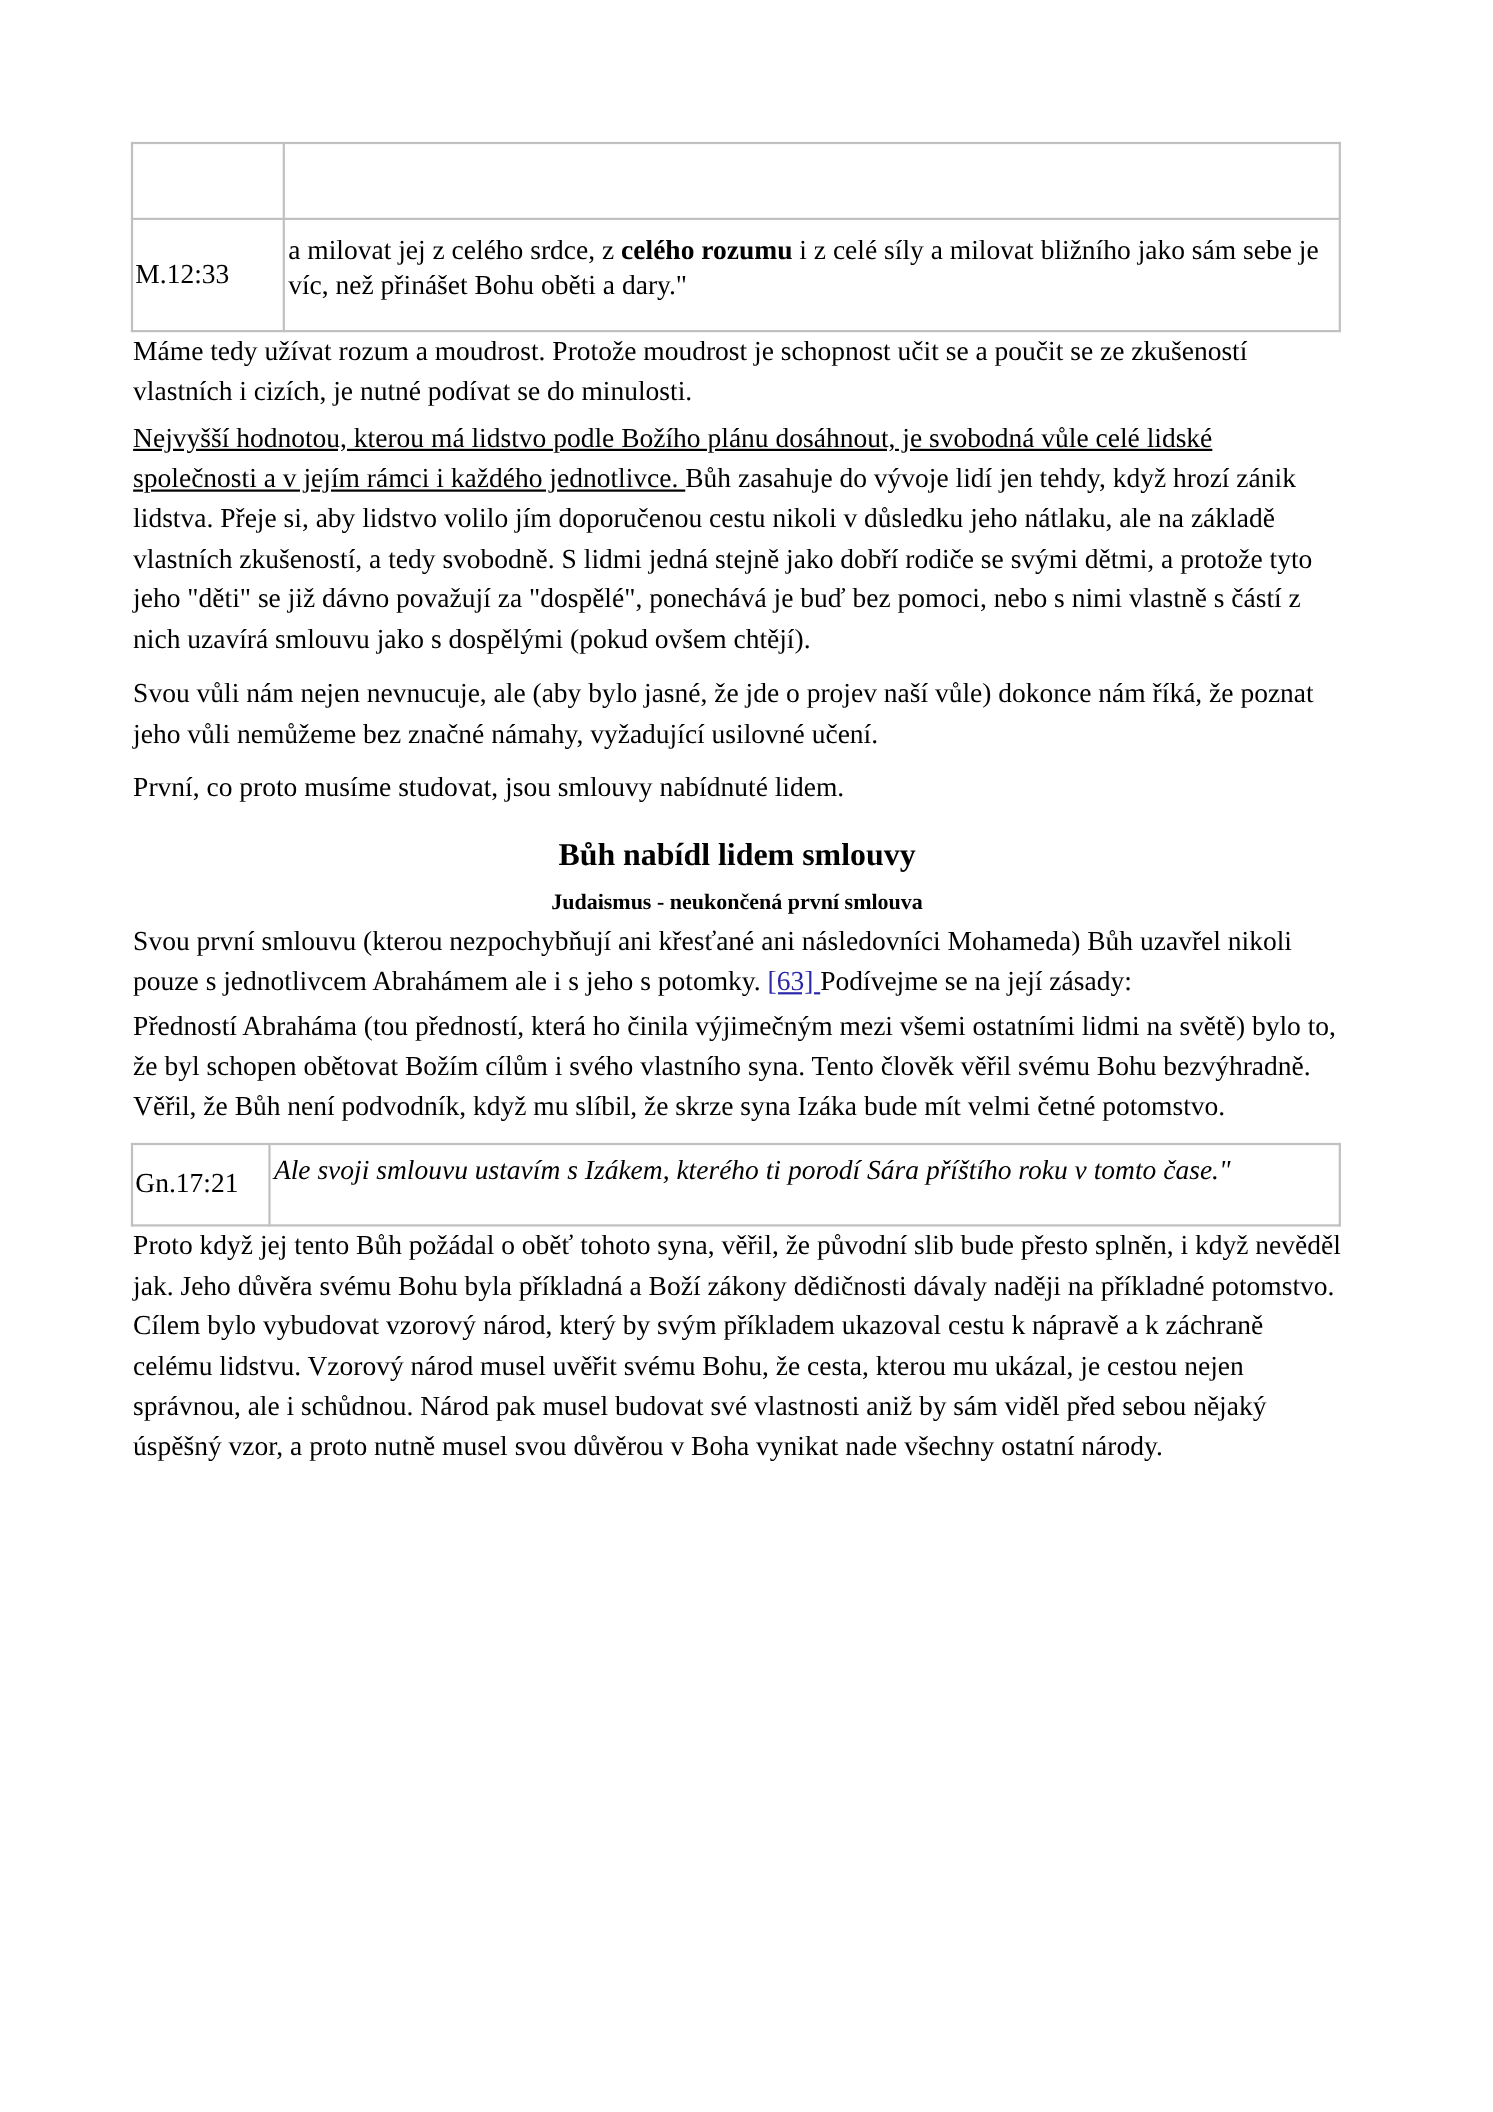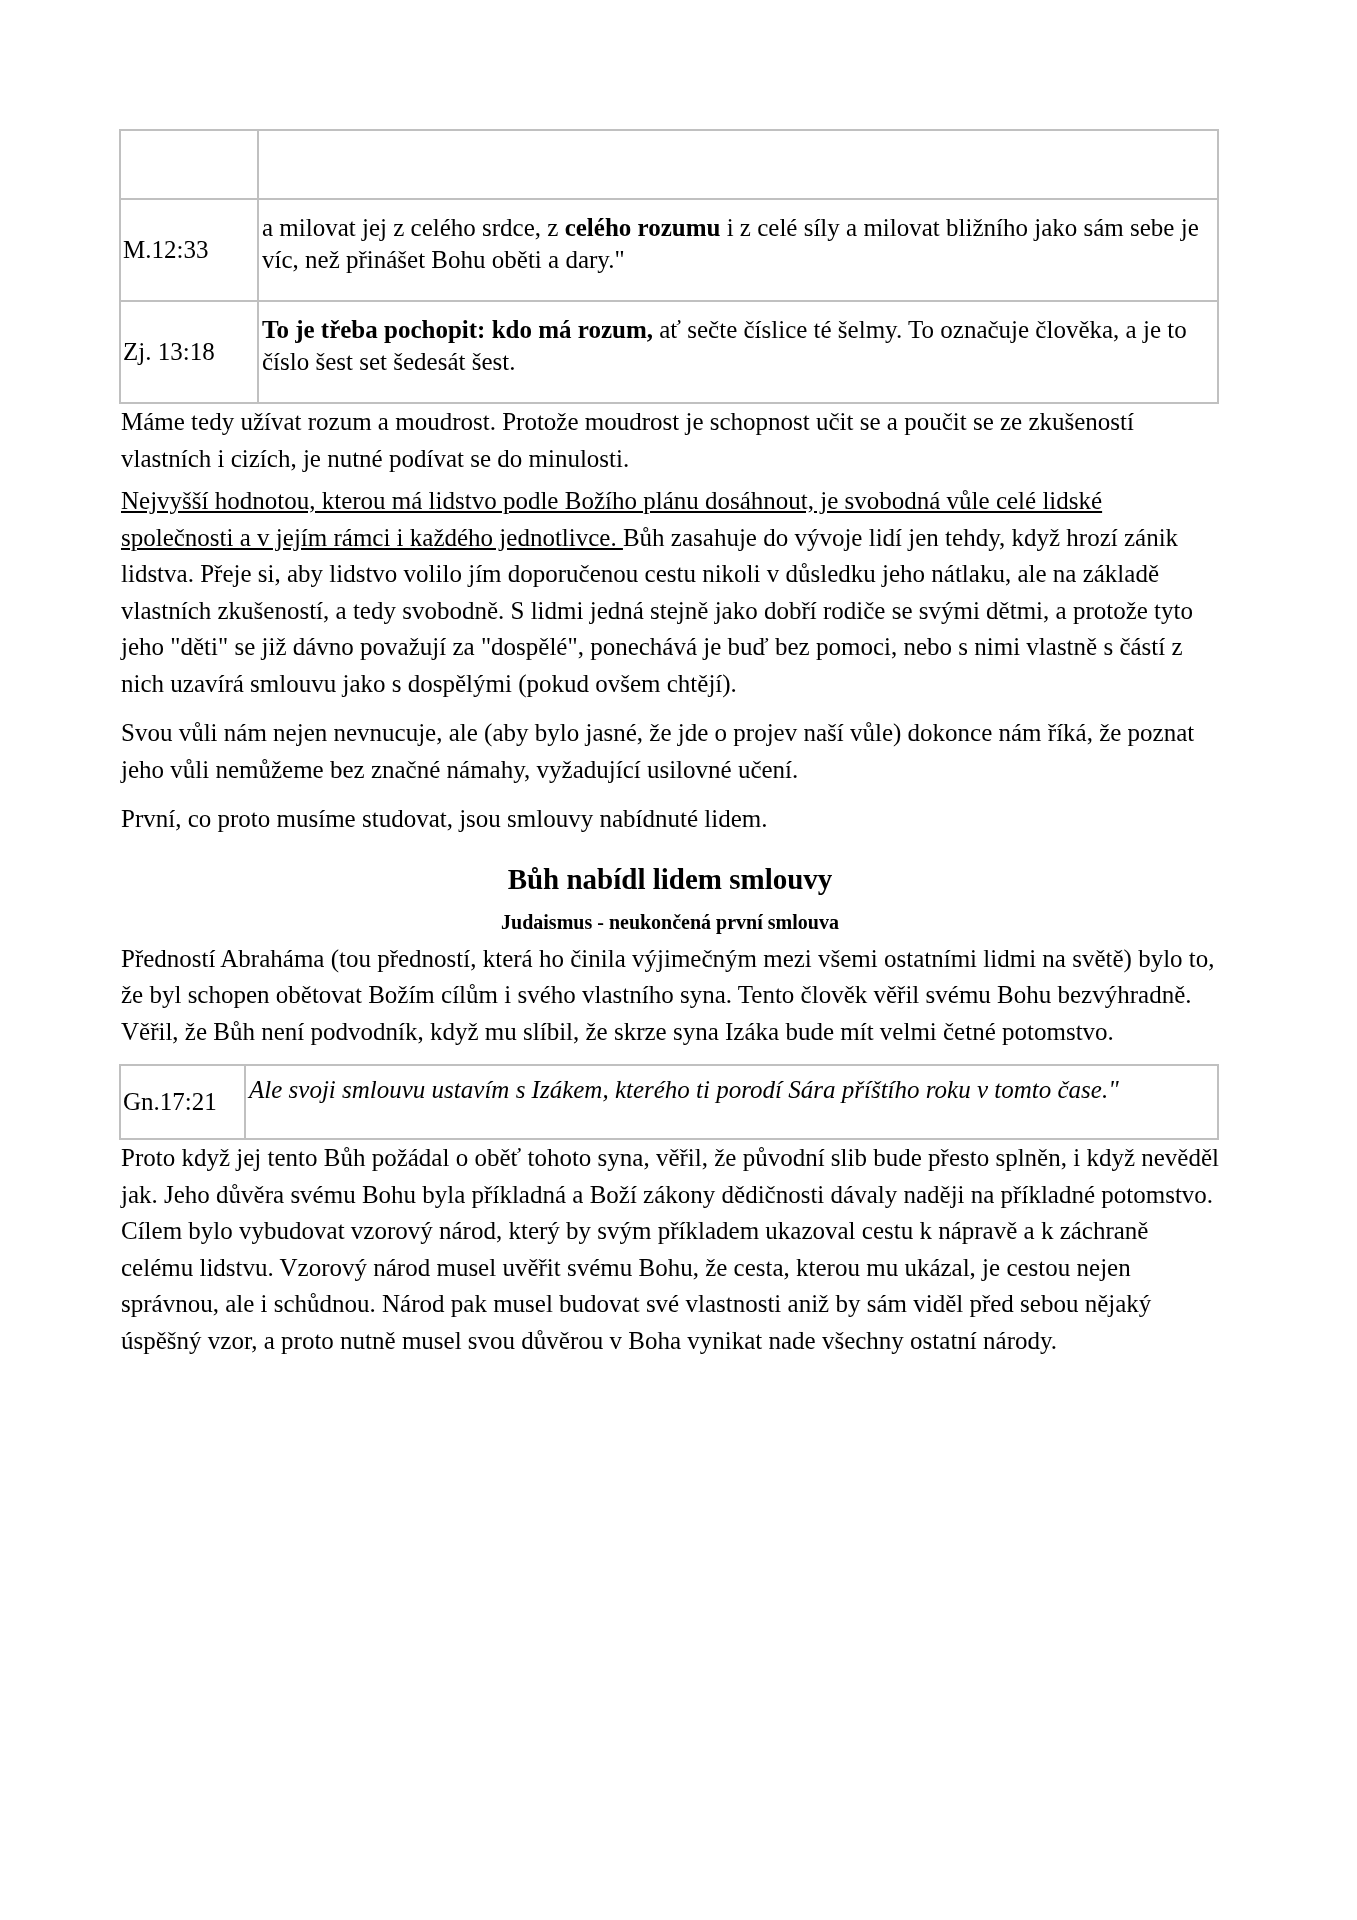--- a/index.html
+++ b/index.html
@@ -32,38 +32,35 @@
   <table class="verse">
     <tbody>
         <tr class="r0">
       <td class="ref"></td>
       <td class="body"></td>
     </tr>
     <tr class="r1">
       <td class="ref">M.12:33</td>
       <td class="body"><span>a milovat jej z celého srdce, z </span><b>celého rozumu</b><span> i z celé síly a milovat bližního jako sám sebe je víc, než přinášet Bohu oběti a dary."</span></td>
     </tr>
-    <tr class="r2">
-      <td class="ref">Zj. 13:18</td>
-      <td class="body"><b>To je třeba pochopit: kdo má rozum,</b><span> ať sečte číslice té šelmy. To označuje člověka, a je to číslo šest set šedesát šest.</span></td>
-    </tr>
   </tbody>
     </table>
 
   <p class="txt" style="margin-top:0px;">Máme tedy užívat rozum a moudrost. Protože moudrost je schopnost učit se a poučit se ze zkušeností vlastních i cizích, je nutné podívat se do minulosti.</p>
 
 
   <p class="txt" style="margin-top:6px;"><span class="u">Nejvyšší hodnotou, kterou má lidstvo podle Božího plánu dosáhnout, je svobodná vůle celé lidské společnosti a v jejím rámci i každého jednotlivce. </span><span>Bůh zasahuje do vývoje lidí jen tehdy, když hrozí zánik lidstva. Přeje si, aby lidstvo volilo jím doporučenou cestu nikoli v důsledku jeho nátlaku, ale na základě vlastních zkušeností, a tedy svobodně. S lidmi jedná stejně jako dobří rodiče se svými dětmi, a protože tyto jeho "děti" se již dávno považují za "dospělé", ponechává je buď bez pomoci, nebo s nimi vlastně s částí z nich uzavírá smlouvu jako s dospělými (pokud ovšem chtějí).</span></p>
 
   <p class="txt" style="margin-top:13px;">Svou vůli nám nejen nevnucuje, ale (aby bylo jasné, že jde o projev naší vůle) dokonce nám říká, že poznat jeho vůli nemůžeme bez značné námahy, vyžadující usilovné učení.</p>
   <p class="txt" style="margin-top:13px;">První, co proto musíme studovat, jsou smlouvy nabídnuté lidem.</p>
 
   <div class="h2" style="margin-top:23px;">Bůh nabídl lidem smlouvy</div>
   <div class="h3" style="margin-top:10px;">Judaismus - neukončená první smlouva</div>
 
+  <p class="txt" style="margin-top:4px;"><span>Svou první smlouvu (kterou nezpochybňují ani křesťané ani následovníci Mohameda) Bůh uzavřel nikoli pouze s jednotlivcem Abrahámem ale i s jeho s potomky. </span><a class="ref" href="#">[63] </a><span>Podívejme se na její zásady:</span></p>
 
 
   <p class="txt" style="margin-top:4px;">Předností Abraháma (tou předností, která ho činila výjimečným mezi všemi ostatními lidmi na světě) bylo to, že byl schopen obětovat Božím cílům i svého vlastního syna. Tento člověk věřil svému Bohu bezvýhradně. Věřil, že Bůh není podvodník, když mu slíbil, že skrze syna Izáka bude mít velmi četné potomstvo.</p>
 
   <table class="verse verse2" style="margin-top:14px;">
     <tbody>
         <tr>
       <td class="ref">Gn.17:21</td>
       <td class="body">Ale svoji smlouvu ustavím s Izákem, kterého ti porodí Sára příštího roku v tomto čase."</td>
     </tr>

